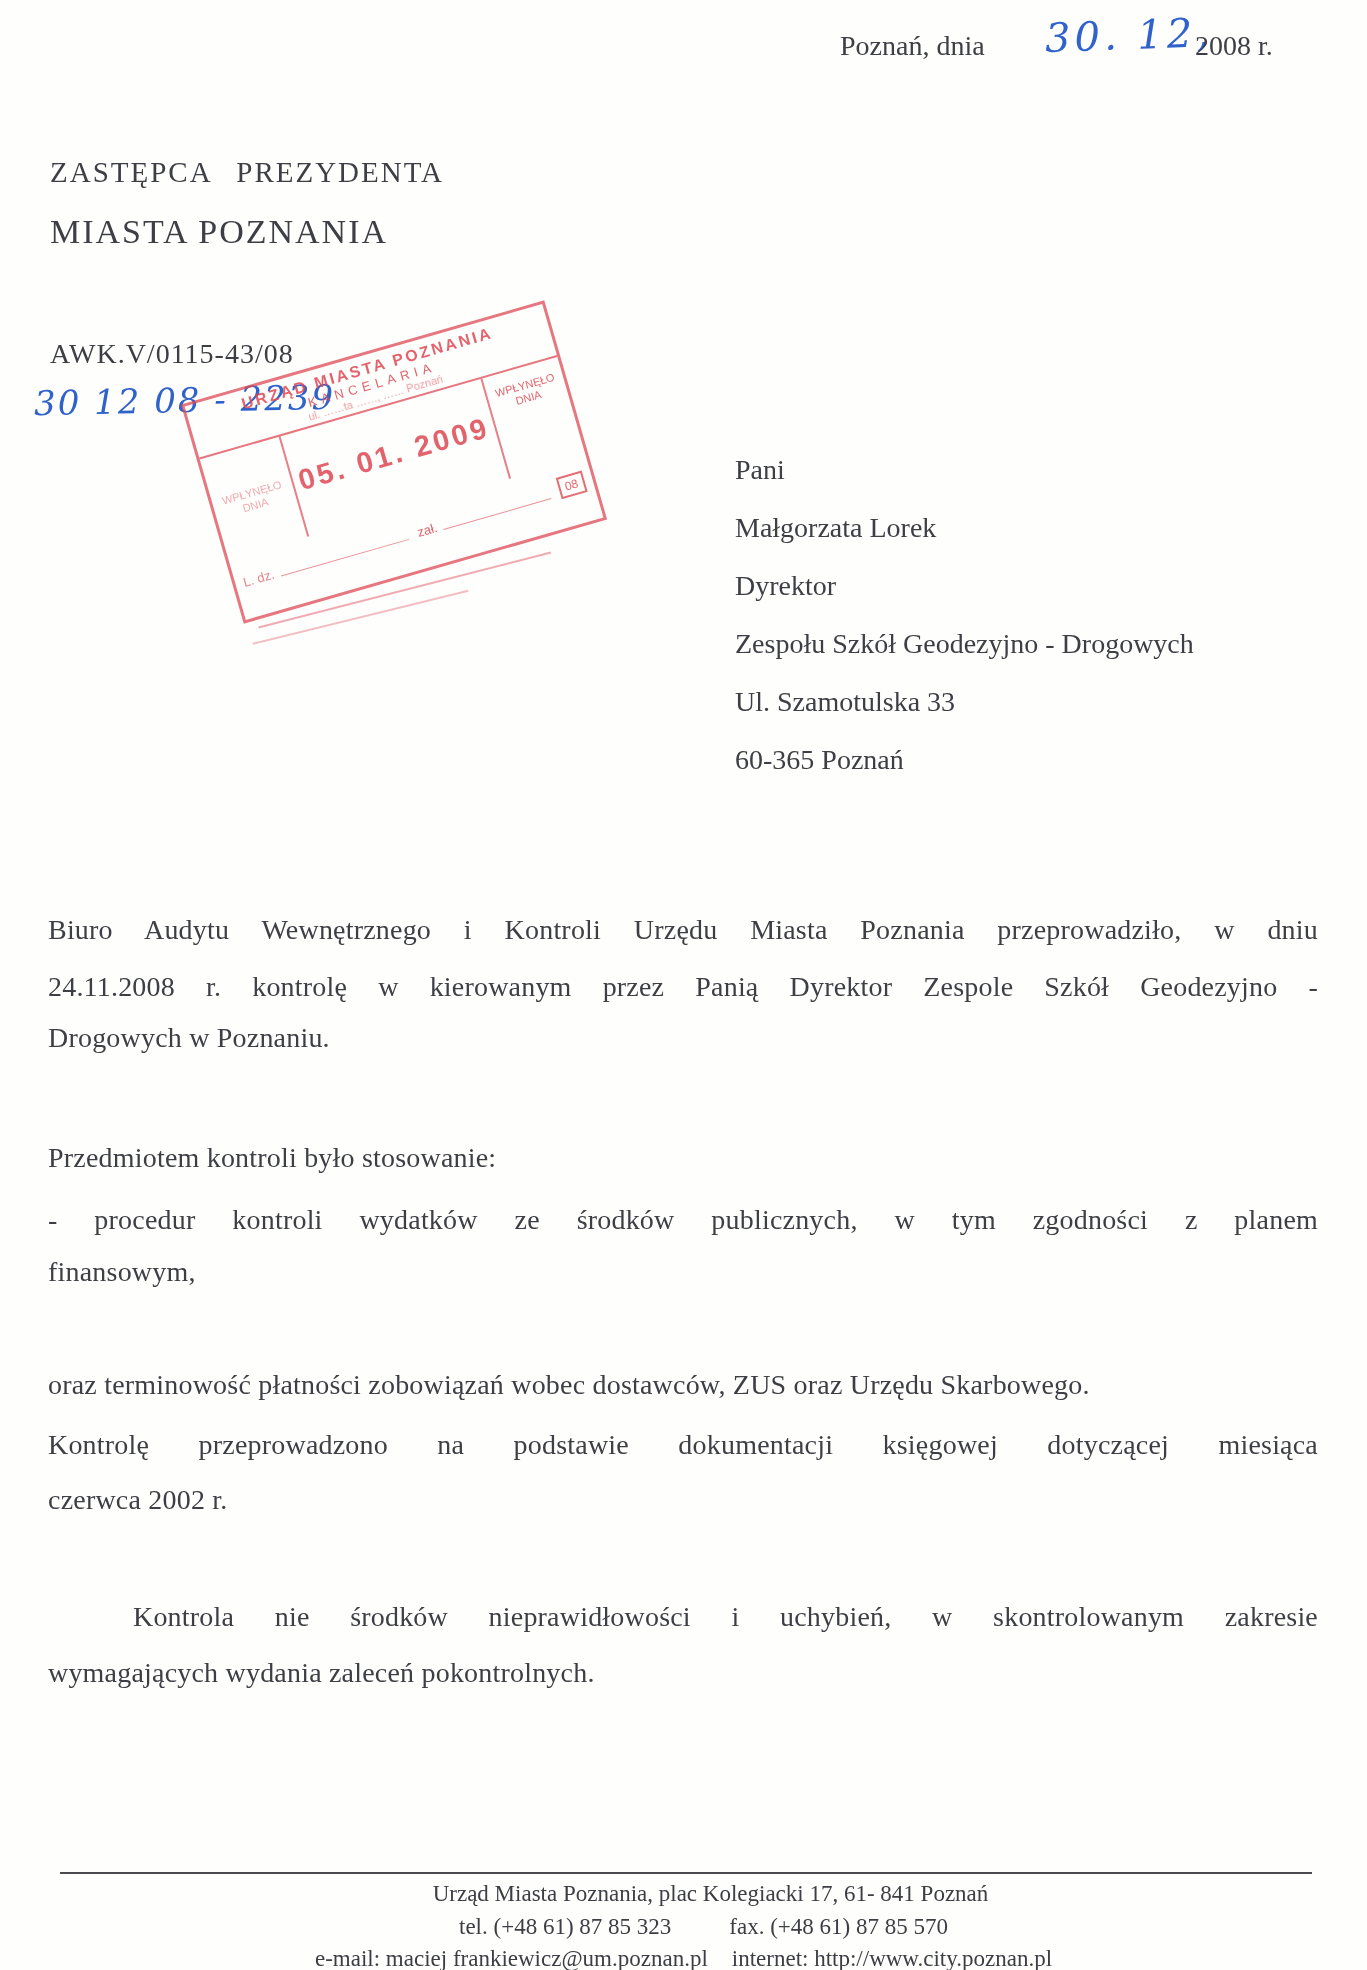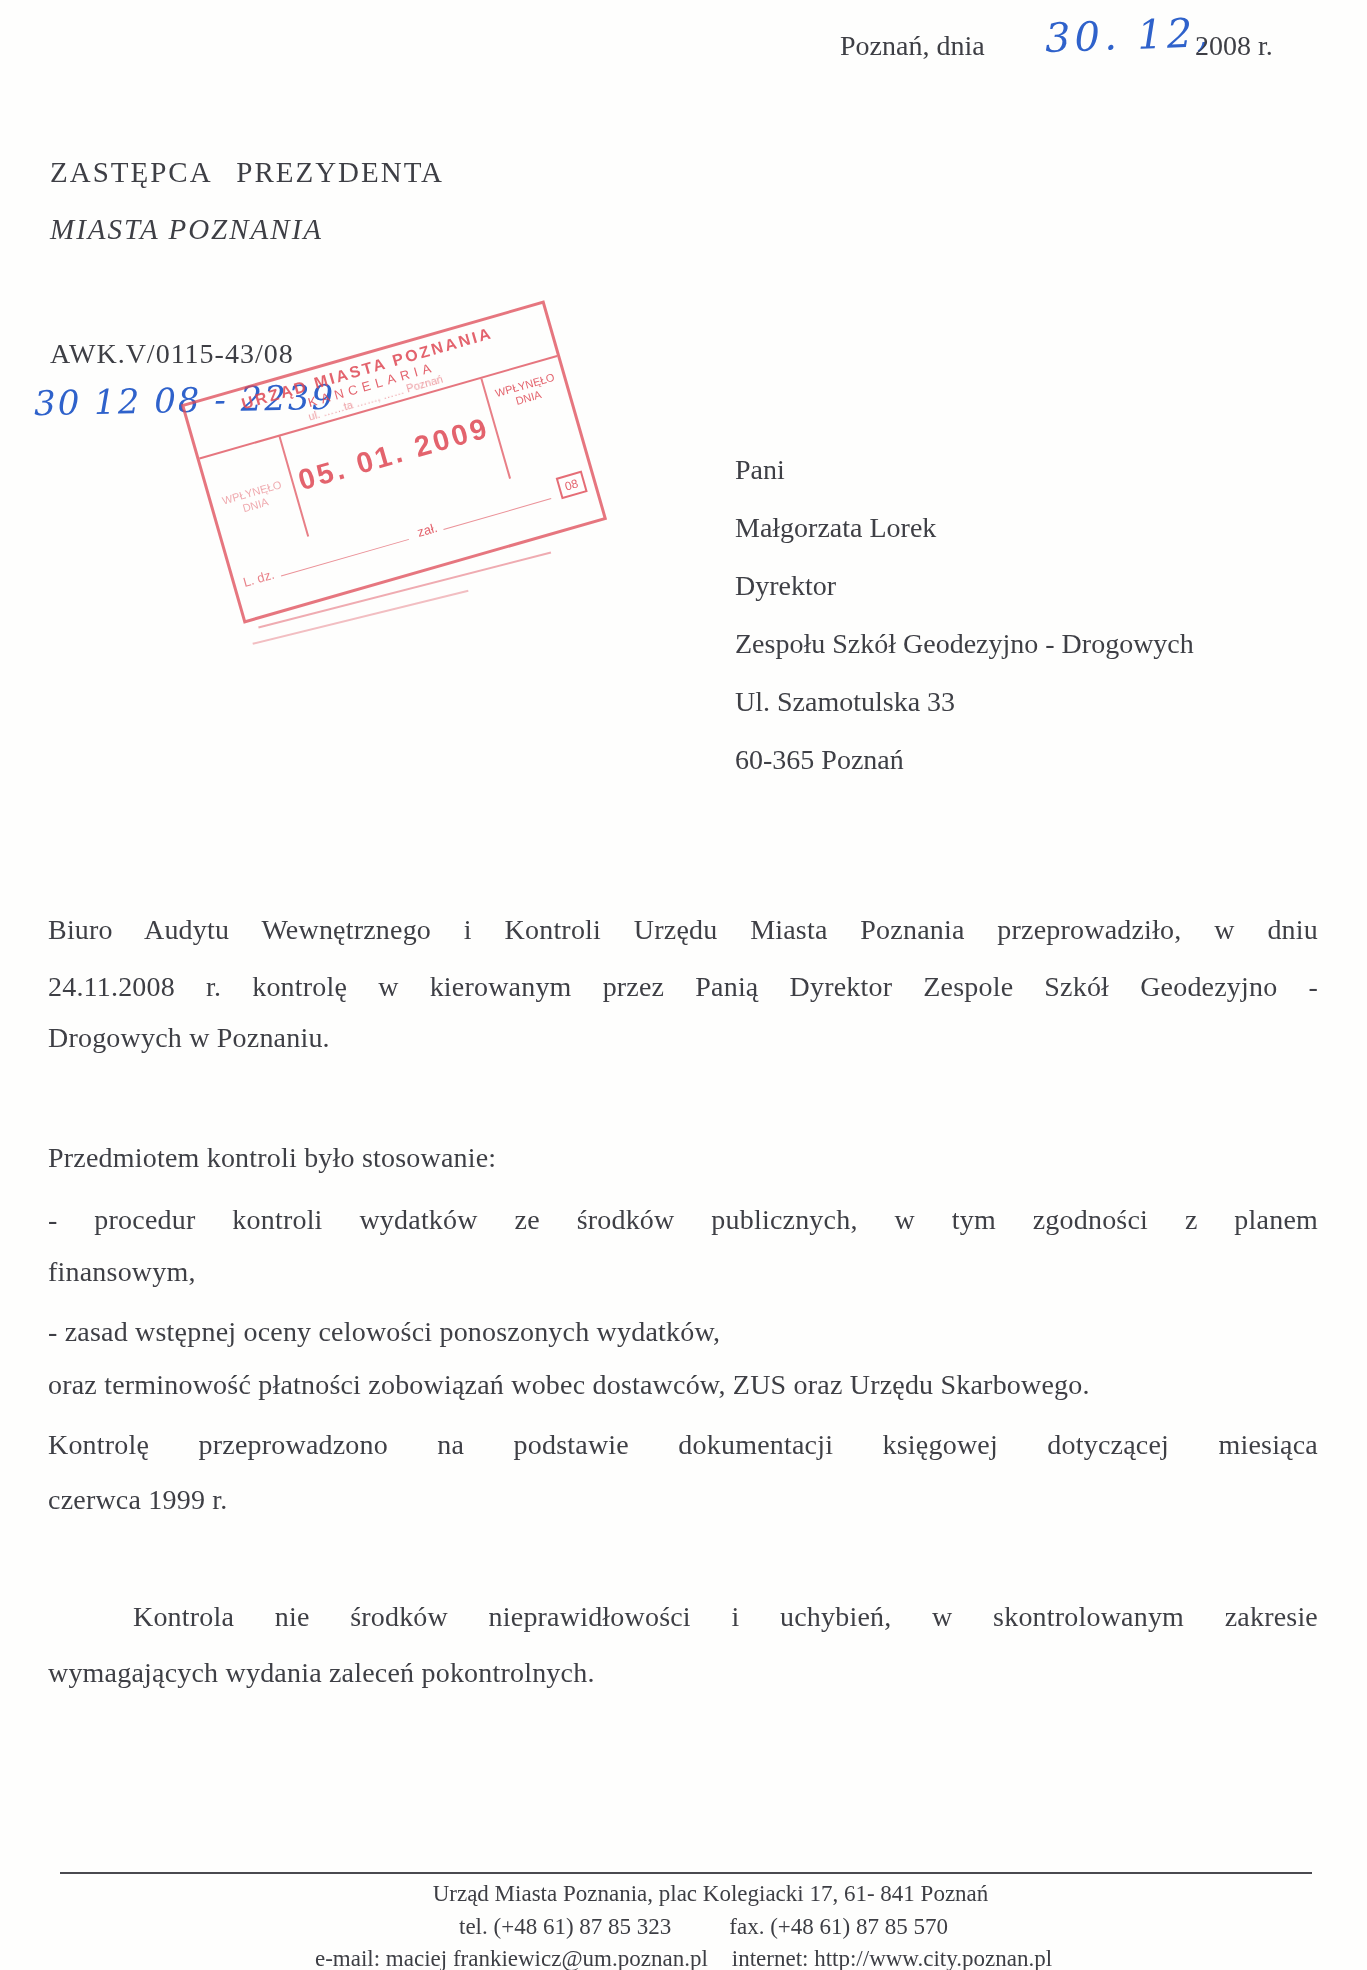--- a/index.html
+++ b/index.html
@@ -23,21 +23,21 @@
   }
   .hand-date {
     top:12px; left:1045px;
     font-size:40px; letter-spacing:4px;
     transform:rotate(-2deg);
   }
   .year { top:30px; left:1195px; font-size:28px; }
 
   
   .sender1 { top:156px; left:50px; font-size:29px; letter-spacing:2px; word-spacing:16px;text-align:right; }
-  .sender2 { top:213px; left:50px; font-size:29px; letter-spacing:2px;font-style:italic; }
+  .sender2 { top:213px; left:50px; font-size:34px; letter-spacing:2px; }
 
   
   .refnum { top:338px; left:50px; font-size:28px; letter-spacing:1px; }
   .hand-note {
     top:380px; left:34px;
     font-size:34px; letter-spacing:2px;
     transform:rotate(-1.2deg);
   }
 
   
@@ -179,24 +179,23 @@
     <div>Ul. Szamotulska 33</div>
     <div>60-365 Poznań</div>
   </div>
 
   <div class="bline just" style="top:913px;">Biuro Audytu Wewnętrznego i Kontroli Urzędu Miasta Poznania przeprowadziło, w dniu</div>
   <div class="bline just" style="top:970px;">24.11.2008 r.  kontrolę w kierowanym przez Panią Dyrektor Zespole Szkół Geodezyjno -</div>
   <div class="bline" style="top:1141px;">Przedmiotem kontroli było stosowanie:</div>
   <div class="bline" style="top:1021px;">Drogowych w Poznaniu.</div>
   <div class="bline just" style="top:1203px;">- procedur kontroli wydatków ze środków publicznych, w tym zgodności z planem</div>
   <div class="bline" style="top:1255px;">finansowym,</div>
-  <div class="bline" style="top:1315px;">-  zasad wstępnej oceny celowości ponoszonych wydatków,</div>
   <div class="bline" style="top:1368px;">oraz terminowość płatności zobowiązań wobec dostawców, ZUS oraz Urzędu Skarbowego.</div>
   <div class="bline just" style="top:1428px;">Kontrolę przeprowadzono  na podstawie dokumentacji księgowej dotyczącej miesiąca</div>
-  <div class="bline" style="top:1483px;">czerwca 1999 r.</div>
+  <div class="bline" style="top:1483px;">czerwca 2002 r.</div>
   <div class="bline just indent" style="top:1600px;">Kontrola  nie środków nieprawidłowości i uchybień,  w skontrolowanym zakresie</div>
   <div class="bline" style="top:1656px;">wymagających wydania zaleceń pokontrolnych.</div>
 
   <div class="abs footer-rule"></div>
   <div class="fline f1">Urząd Miasta Poznania, plac Kolegiacki 17, 61- 841 Poznań</div>
   <div class="fline f2"><span>tel. (+48 61) 87 85 323</span><span class="fgap"></span><span>fax. (+48 61) 87 85 570</span></div>
   <div class="fline f3"><span>e-mail: maciej frankiewicz@um.poznan.pl</span><span class="fgap2"></span><span>internet: http://www.city.poznan.pl</span></div>
 
 </div>
 

